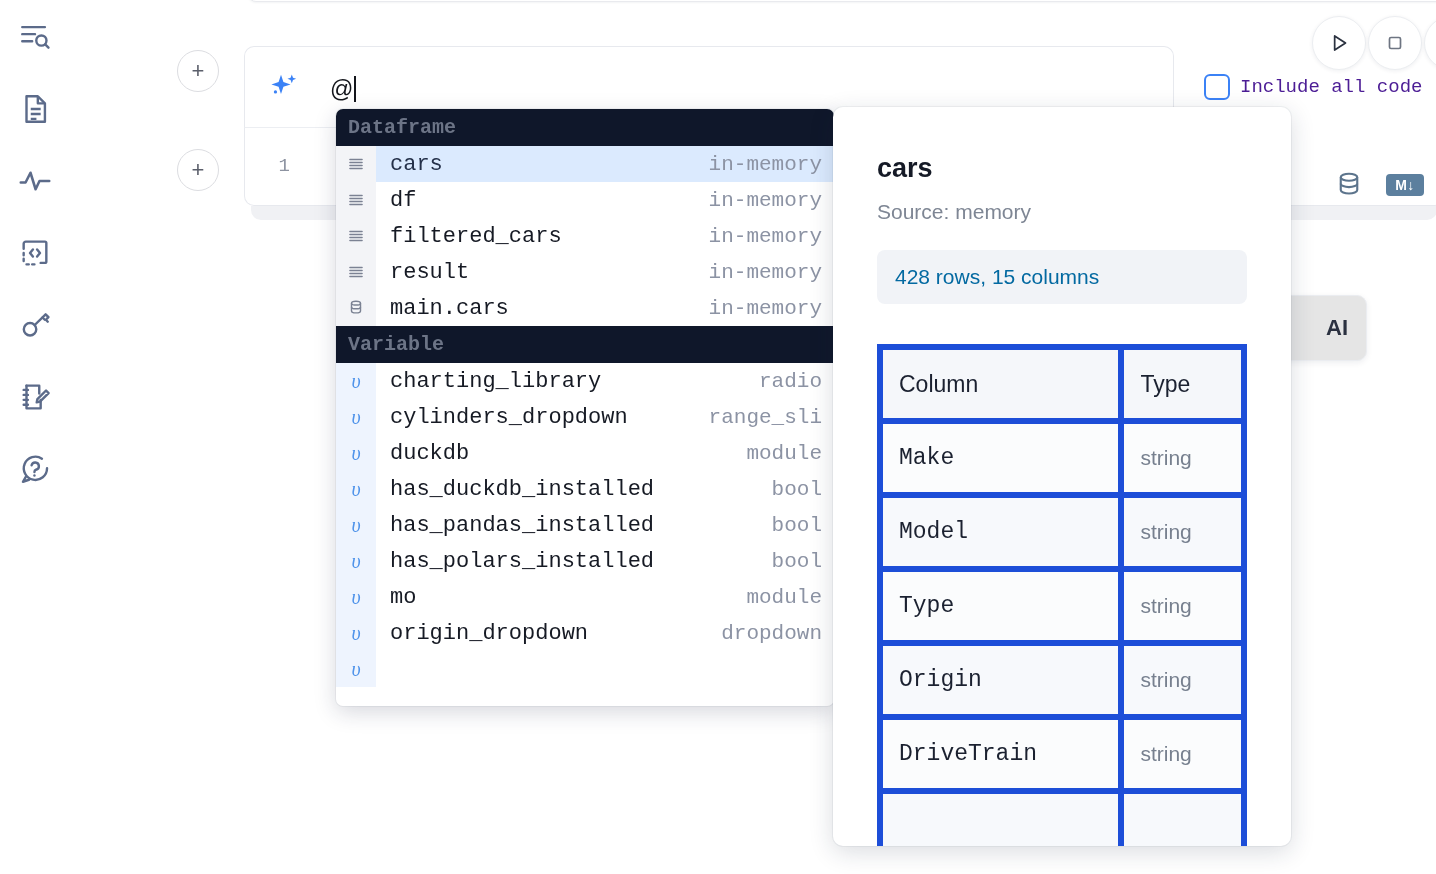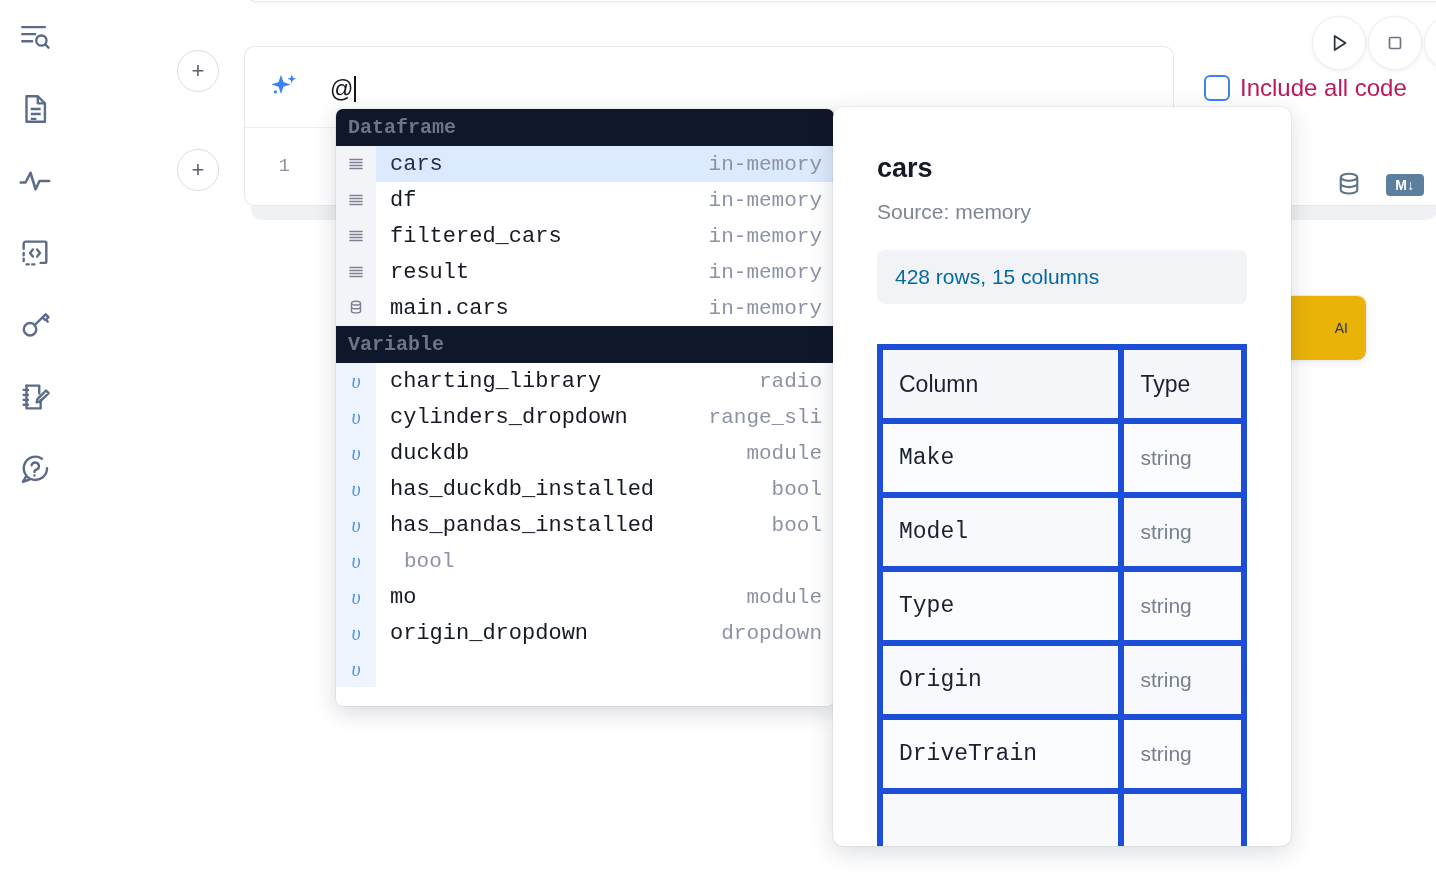--- a/index.html
+++ b/index.html
@@ -71,38 +71,38 @@
   }
   #run-btn { left: 1312px; top: 16px; }
   #stop-btn { left: 1368px; top: 16px; }
   #extra-btn { left: 1424px; top: 16px; }
 
   .include-row {
     position: absolute; left: 1204px; top: 74px;
     display: flex; align-items: center; gap: 10px;
   }
   .chk { width: 26px; height: 26px; border: 2px solid #3b82f6; border-radius: 6px; background: #fff; cursor: pointer; }
-  .include-lbl { font-size: 24px; color: #be185d; white-space: nowrap; }
+  .include-lbl { font-size: 19px; color: #4c1d95; white-space: nowrap; font-family: Liberation Mono, monospace; }
 
   
   .db-icon { position: absolute; left: 1334px; top: 170px; color: #5c748c; cursor: pointer; }
   .md-badge {
     position: absolute; left: 1386px; top: 174px; width: 38px; height: 22px;
     background: #5c7f9e; border-radius: 4px; color: #fff;
     font-family: "Liberation Sans", sans-serif; font-size: 14px; font-weight: bold;
     display: flex; align-items: center; justify-content: center; letter-spacing: .5px;
     cursor: pointer;
   }
 
   .ai-card {
     position: absolute; left: 1255px; top: 295px; width: 112px; height: 66px;
-    background: #eab308; border: 1px solid #ebedf1; border-radius: 10px;
+    background: #e5e5e5; border: 1px solid #ebedf1; border-radius: 10px;
     box-shadow: 0 2px 6px rgba(20,30,60,.07);
     display: flex; align-items: center; justify-content: flex-end;
-    padding-right: 18px; font-size: 14px; font-weight: normal; color: #2b3140;
+    padding-right: 18px; font-size: 22px; font-weight: bold; color: #2b3140;
   }
 
   
   .ac {
     position: absolute; left: 336px; top: 109px; width: 498px; height: 597px;
     background: #fff; border-radius: 7px; overflow: hidden;
     box-shadow: 0 6px 22px rgba(25,35,65,.18), 0 0 0 1px rgba(25,35,65,.05);
     font-family: "Liberation Mono", monospace;
   }
   .ac-scroll { width: 100%; height: 100%; overflow: hidden; }
@@ -365,20 +365,21 @@
           <div class="ac-body">
             <span class="ac-label">has_pandas_installed</span>
             <span class="ac-type">bool</span>
           </div>
         </div>
         <div class="ac-item">
           <div class="ac-gutter var">
             <span>υ</span>
           </div>
           <div class="ac-body">
+            <span class="ac-label">has_polars_installed</span>
             <span class="ac-type">bool</span>
           </div>
         </div>
         <div class="ac-item">
           <div class="ac-gutter var">
             <span>υ</span>
           </div>
           <div class="ac-body">
             <span class="ac-label">mo</span>
             <span class="ac-type">module</span>

